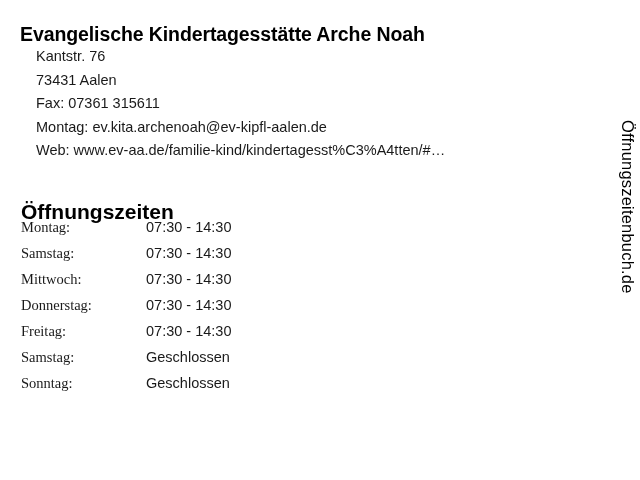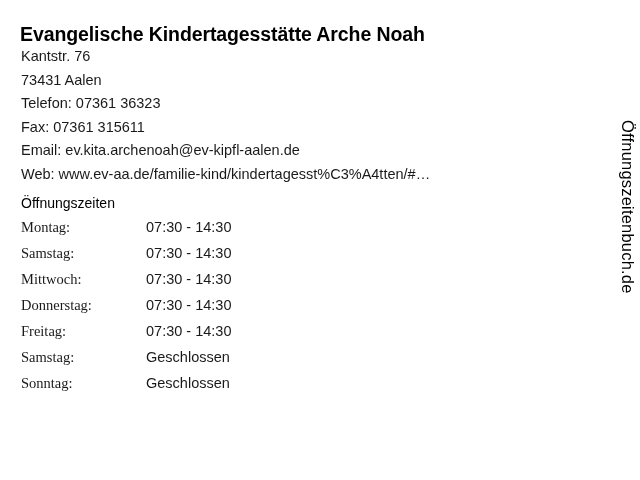--- a/index.html
+++ b/index.html
@@ -28,37 +28,37 @@
     top: 9px;
     width: 575px;
     font-size: 19.5px;
     font-weight: bold;
     letter-spacing: -0.1px;
     color: #000000;
     line-height: 24px;
   }
   .address-block {
     position: absolute;
-    left: 21px;
+    left: 36px;
     top: 45px;
     width: 580px;
   }
   .address-line {
     font-size: 14.5px;
     line-height: 23.5px;
     color: #1a1a1a;
     white-space: nowrap;
     overflow: hidden;
   }
   .section-heading {
     position: absolute;
     left: 21px;
     top: 183px;
-    font-size: 14px;
-    font-weight: normal;
+    font-size: 21px;
+    font-weight: bold;
     color: #000000;
   }
   .hours-table {
     position: absolute;
     left: 21px;
     top: 214px;
     border-collapse: collapse;
   }
   .hours-table td {
     font-size: 14.5px;
@@ -92,23 +92,22 @@
 </head>
 <body>
 
 <div class="page">
 
   <h1 class="title">Evangelische Kindertagesstätte Arche Noah</h1>
 
   <div class="address-block">
     <div class="address-line">Kantstr. 76</div>
     <div class="address-line">73431 Aalen</div>
-    <div class="address-line">Telefon: 07361 36323</div>
     <div class="address-line">Fax: 07361 315611</div>
-    <div class="address-line">Email: ev.kita.archenoah@ev-kipfl-aalen.de</div>
+    <div class="address-line">Montag: ev.kita.archenoah@ev-kipfl-aalen.de</div>
     <div class="address-line">Web: www.ev-aa.de/familie-kind/kindertagesst%C3%A4tten/#…</div>
   </div>
 
   <h2 class="section-heading">Öffnungszeiten</h2>
 
   <table class="hours-table">
     <tbody>
       <tr>
         <td class="day">Montag:</td>
         <td class="time">07:30 - 14:30</td>

